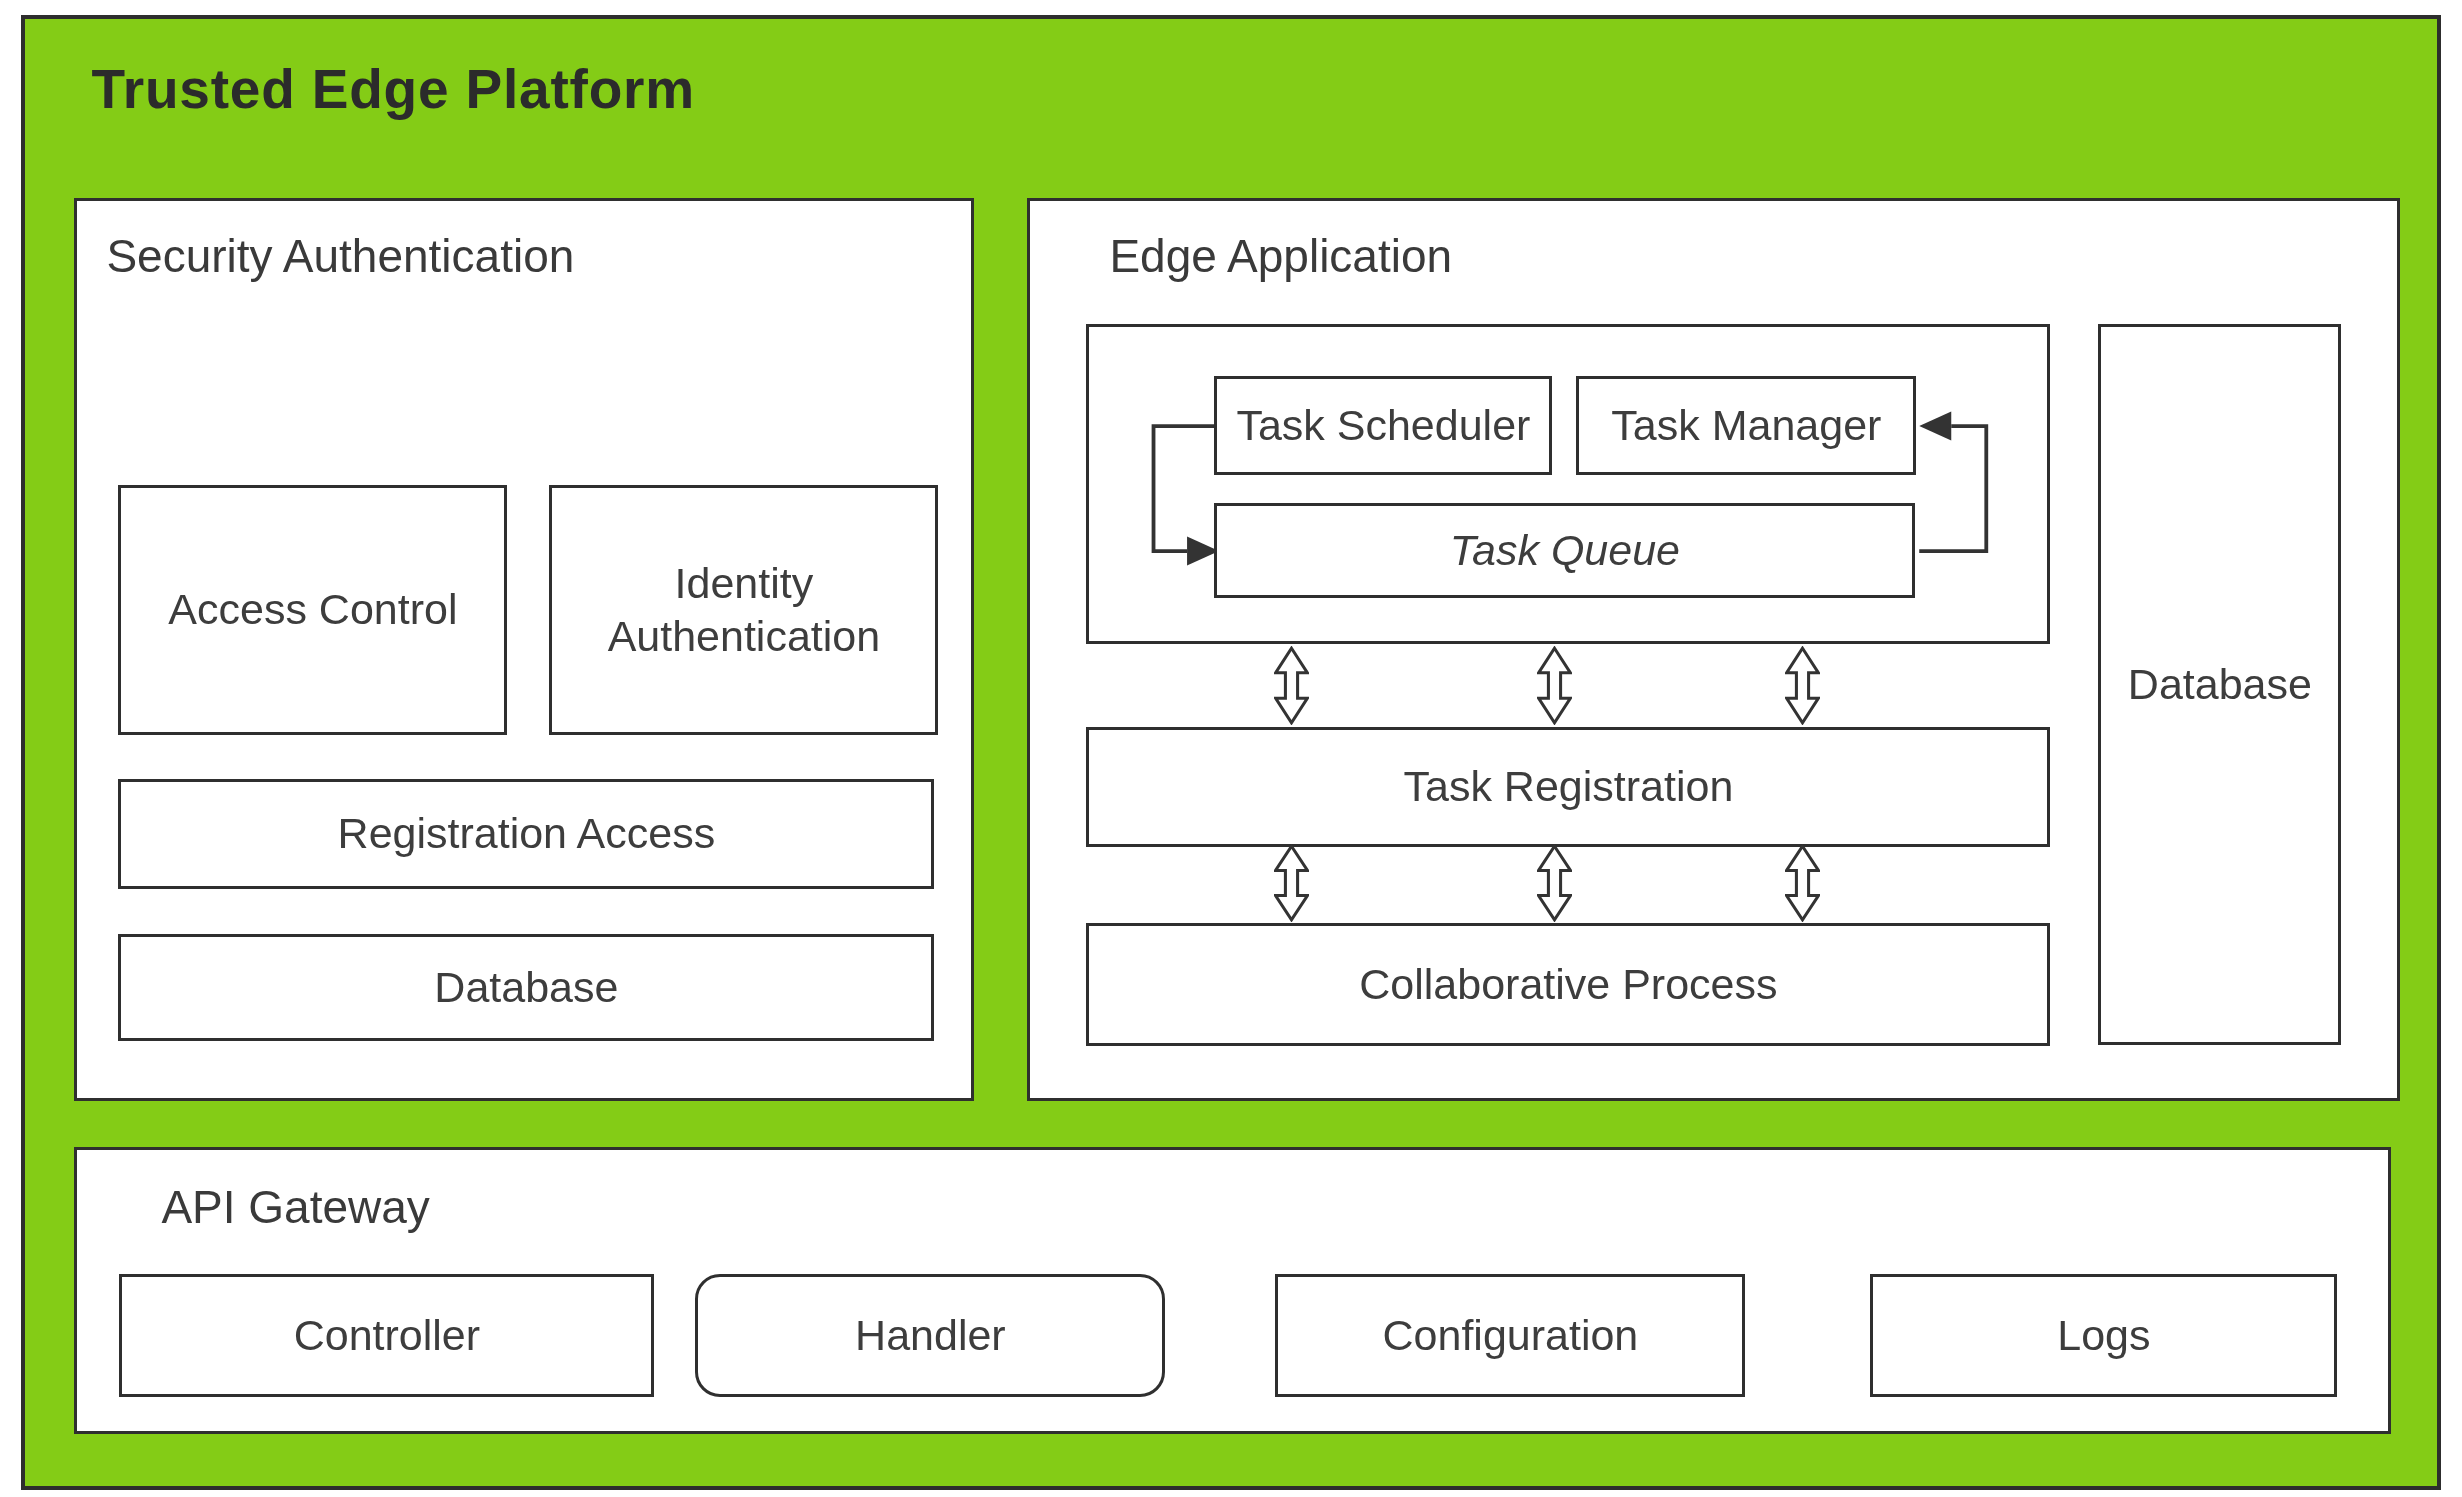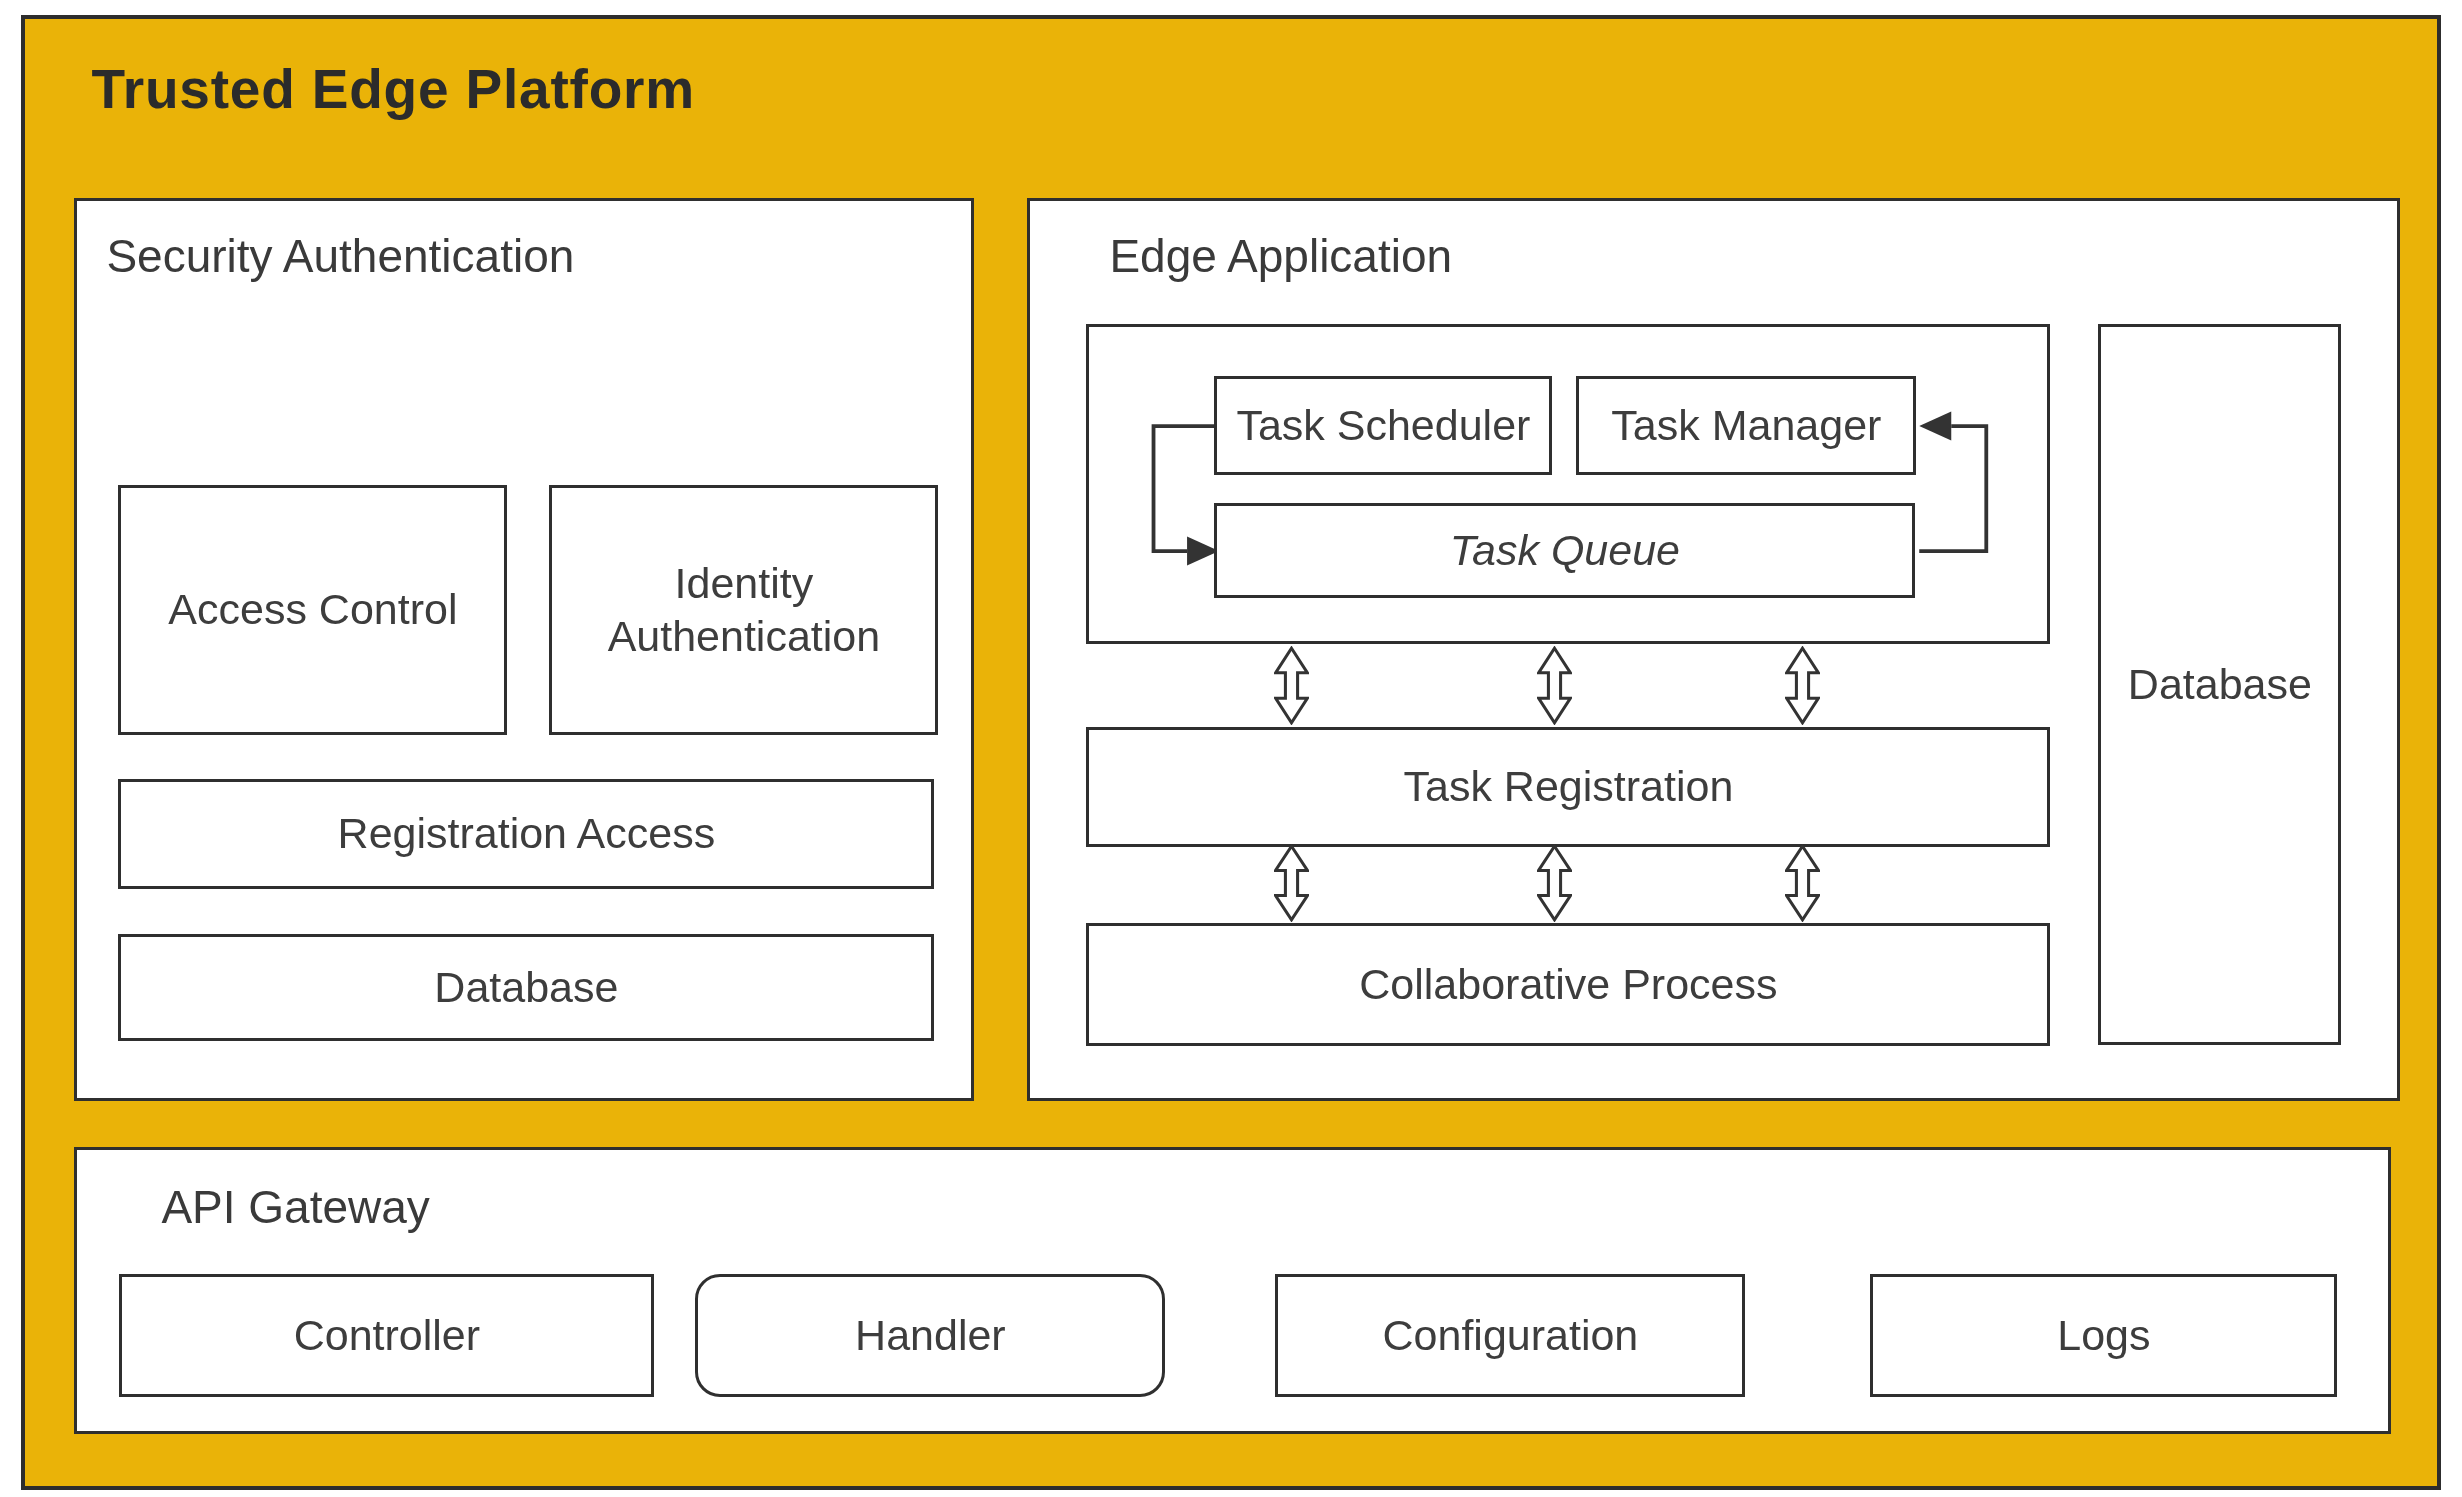--- a/index.html
+++ b/index.html
@@ -2,21 +2,21 @@
 <html style="font-size:12.2px"><head>
 <meta charset="utf-8">
 <style>
   html,body { margin:0; padding:0; background:#ffffff; }
   .page {
     position:relative; width:2462px; height:1498px; background:#ffffff;
     font-family:"Liberation Sans", sans-serif; color:#3d3d3d;
   }
   .outer {
     position:absolute; left:21.4px; top:15.3px; width:2420px; height:1475px;
-    border:4.6px solid #2d2d2d; box-sizing:border-box; background:#eab308;
+    border:4.6px solid #2d2d2d; box-sizing:border-box; background:#84cc16;
   }
   .diagram-title {
     position:absolute; left:66px; top:40px;
     font-size:55px; font-weight:bold; color:#2b2b2b; letter-spacing:0.8px;
     line-height:1.1; white-space:nowrap;
   }
   .section {
     position:absolute; border:3.8px solid #2f2f2f; box-sizing:border-box; background:#ffffff;
   }
   .sec-security { left:49px; top:179px; width:900px; height:903px; }

